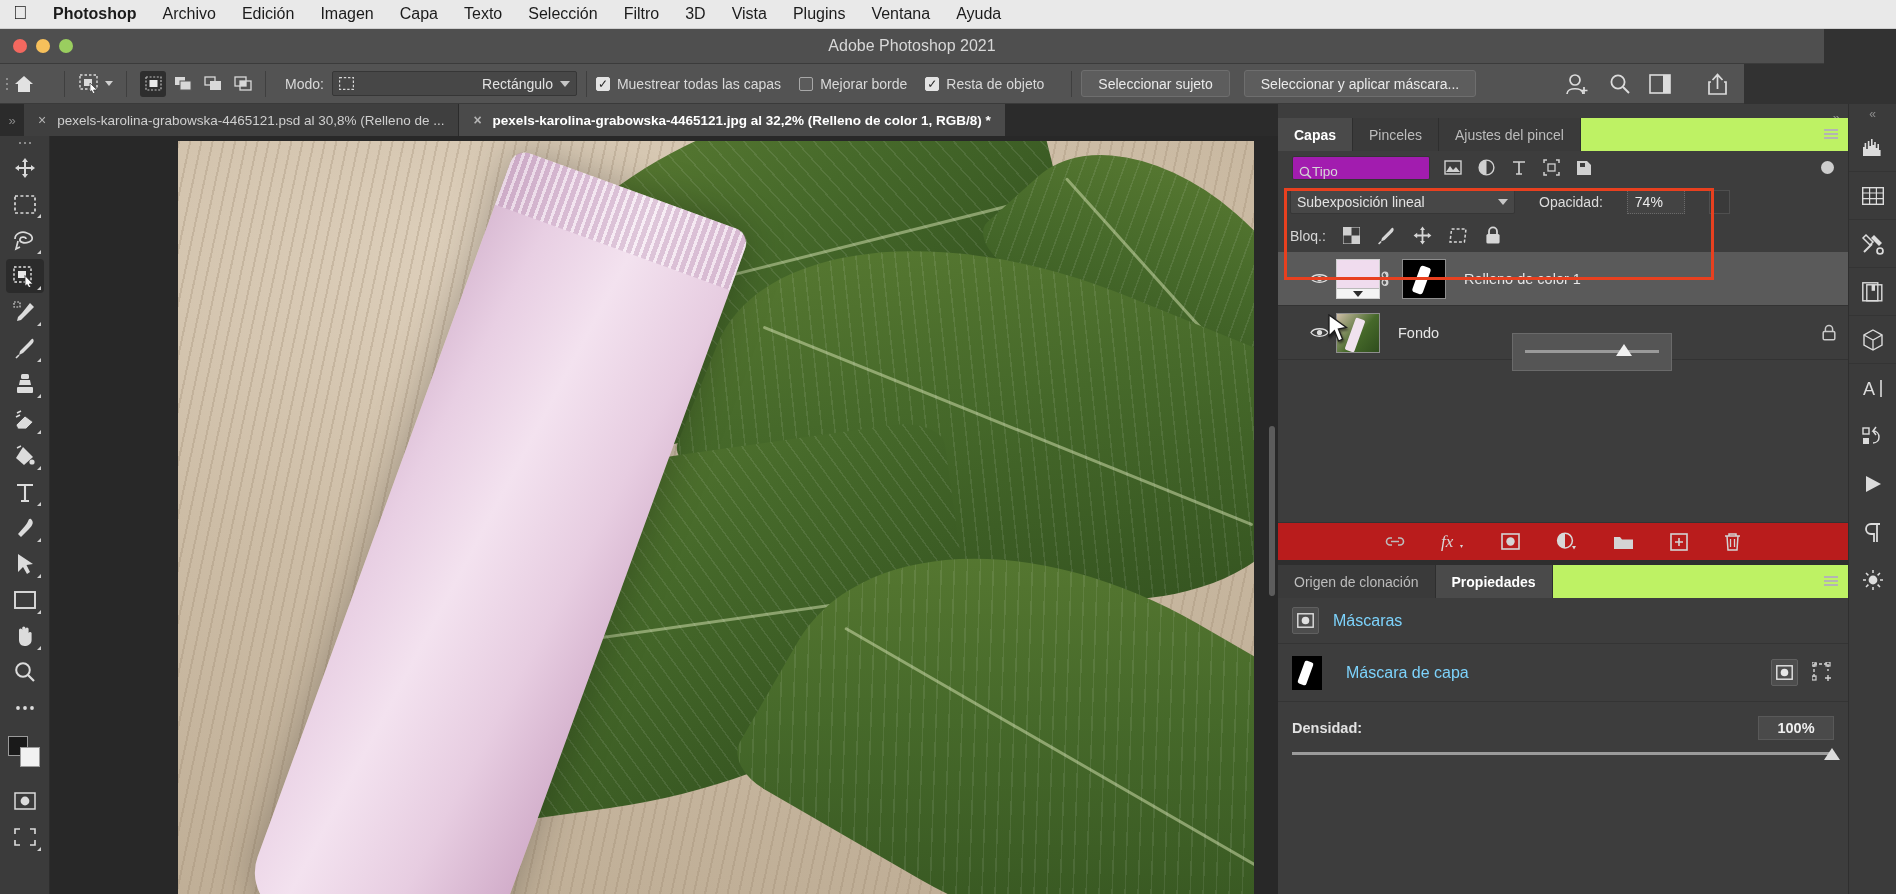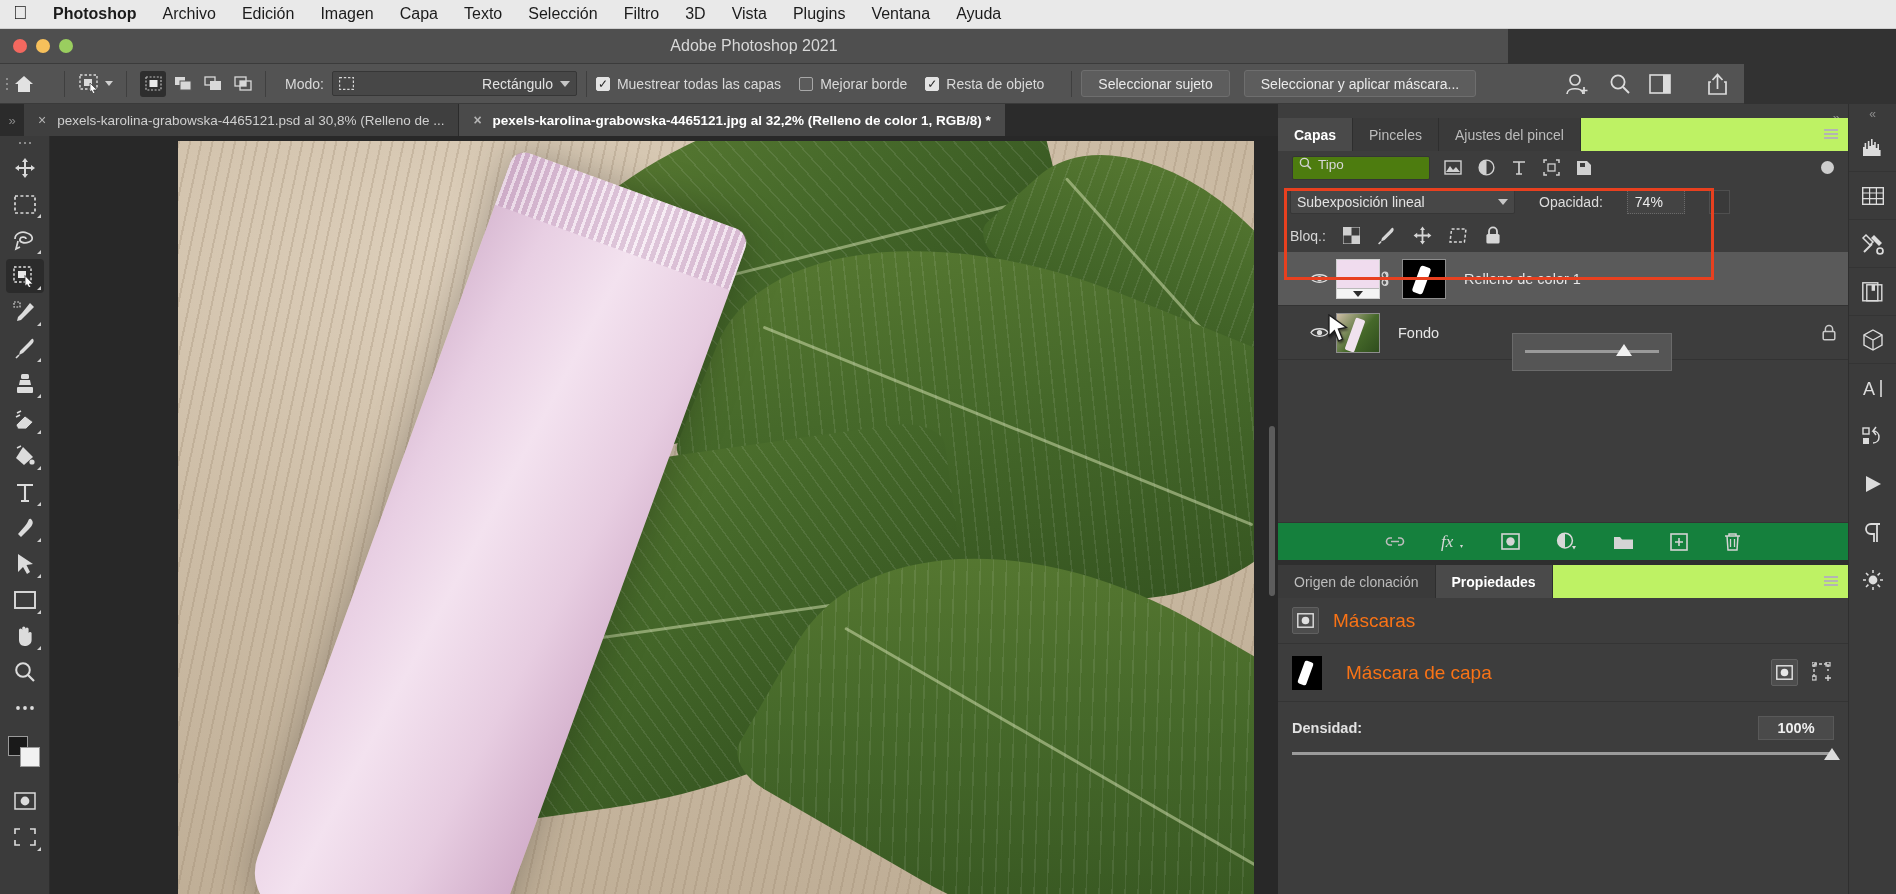--- a/index.html
+++ b/index.html
@@ -22,21 +22,21 @@
   }
   .apple-logo {
     width: 40px; text-align: center; font-size: 19px; line-height: 1;
     padding-bottom: 3px;
   }
   .macbar .mi { padding: 0 13px; white-space: nowrap; }
   .macbar .mi.strong { font-weight: bold; }
 
   
   .titlebar {
-    position: absolute; left: 0; top: 29px; width: 1508px; height: 35px;
+    position: absolute; left: 0; top: 29px; width: 1824px; height: 35px;
     background: #4f4f4f;
     display: flex; align-items: center;
     border-bottom: 1px solid #3b3b3b;
   }
   .traffic { display: flex; gap: 9px; padding-left: 13px; }
   .dot { width: 14px; height: 14px; border-radius: 50%; }
   .dot.r { background: #f3685f; }
   .dot.y { background: #f7c05b; }
   .dot.g { background: #9ace5f; }
   .titlebar .doctitle {
@@ -258,23 +258,23 @@
     width: 14px; height: 14px;
     display: flex; flex-direction: column; justify-content: center; gap: 2px;
   }
   .pmenu i { height: 2px; background: #b4b4b4; display: block; }
 
   .filterrow {
     display: flex; align-items: center; height: 33px;
     padding: 0 14px; gap: 14px; background: #3d3d3d;
   }
   .tipo-combo {
-    width: 138px; height: 24px; background: #4d7c0f;
+    width: 138px; height: 24px; background: #a21caf;
     border: 1px solid #353535; border-radius: 2px;
-    display: flex; align-items: flex-start; gap: 6px; padding: 0 6px;
+    display: flex; align-items: flex-end; padding: 0 6px;
     color: #d7d7d7; font-size: 13.5px;
   }
   .filter-icons {
     display: flex; align-items: center; gap: 16px; color: #cfcfcf;
   }
   .filter-toggle {
     margin-left: auto; width: 13px; height: 13px;
     background: #cdcdcd; border-radius: 50%;
   }
 
@@ -375,31 +375,31 @@
     background: #f0e2ee; transform: rotate(20deg); border-radius: 2px;
   }
   .layername {
     margin-left: 18px; font-size: 14.5px; color: #e6e6e6; flex: 1;
   }
   .lockicon { color: #cfcfcf; }
 
   .layers-empty { height: 162px; background: #3d3d3d; }
   .layers-toolbar {
     display: flex; align-items: center; justify-content: center;
-    gap: 36px; height: 38px; background: #15803d;
+    gap: 36px; height: 38px; background: #b91c1c;
     border-top: 1px solid #333; color: #c9c9c9;
     position: relative;
   }
   .panel-divider { height: 5px; background: #2e2e2e; }
 
   
   .proprow {
     display: flex; align-items: center; height: 46px;
     padding: 0 14px; gap: 14px;
-    border-bottom: 1px solid #343434; color: #f97316; font-size: 19px;
+    border-bottom: 1px solid #343434; color: #7dd3fc; font-size: 16px;
   }
   .ptile {
     width: 27px; height: 27px; background: #4d4d4d;
     border: 1px solid #606060; border-radius: 2px;
     display: flex; align-items: center; justify-content: center; flex: none;
   }
   .maskthumb {
     width: 30px; height: 34px; background: #000; position: relative; flex: none;
   }
   .maskthumb .stroke {

